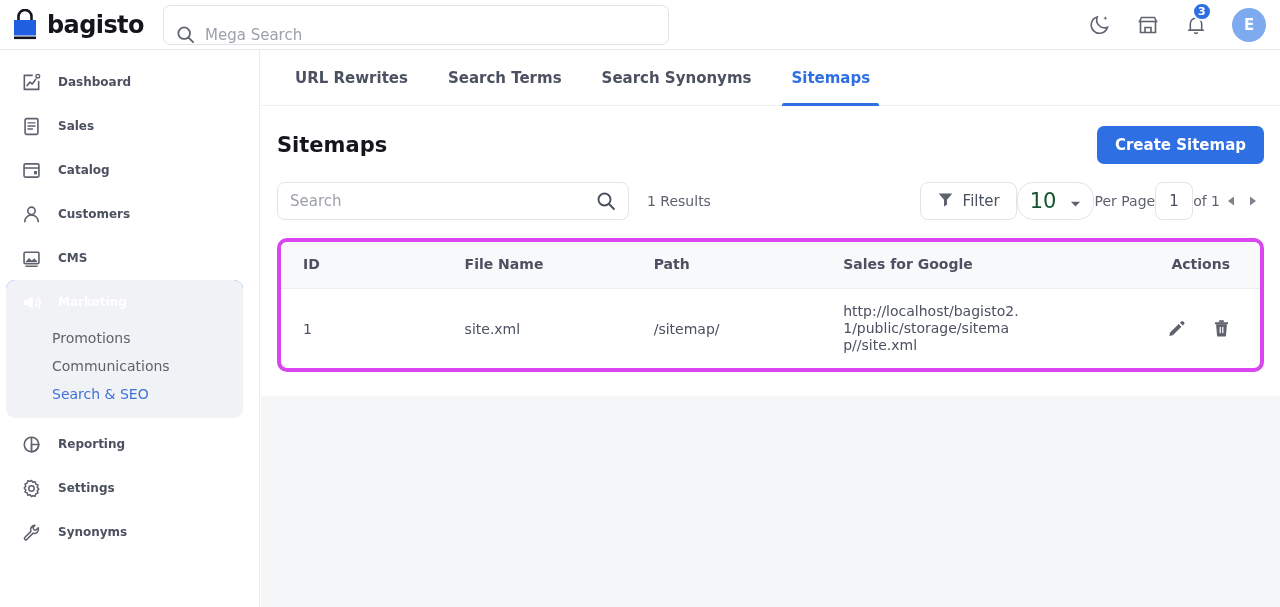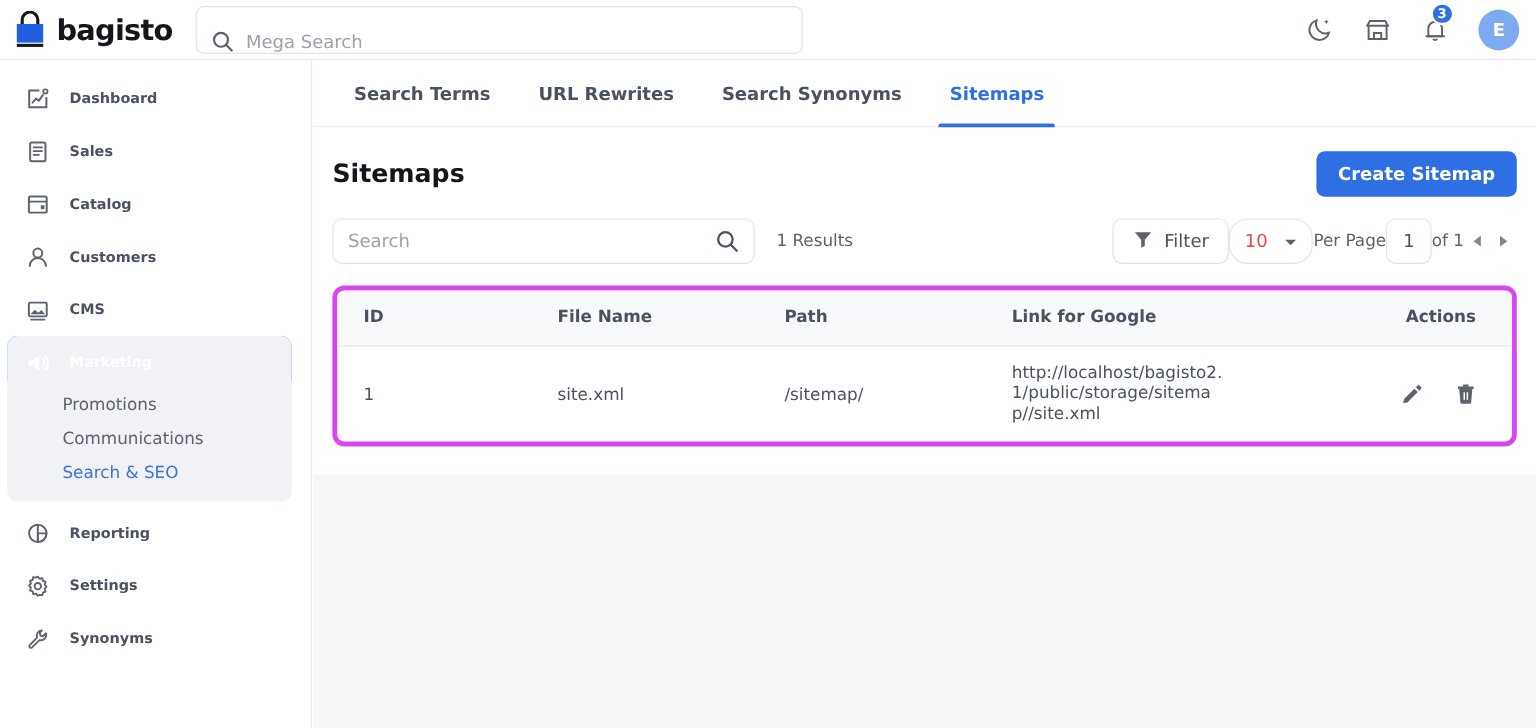--- a/index.html
+++ b/index.html
@@ -174,21 +174,21 @@
     height: 38px; padding: 0 16px;
     border: 1px solid #e3e4e9; border-radius: 8px; background: #fff;
     display: flex; align-items: center; gap: 9px;
     font-family: inherit; font-size: 15px; color: #4b5160; font-weight: 500;
     cursor: pointer;
   }
   .per-page-select {
     height: 38px; padding: 0 12px;
     border: 1px solid #e3e4e9; border-radius: 16px; background: #fff;
     display: flex; align-items: center; gap: 14px;
-    font-size: 15px; color: #ef4444; cursor: pointer;
+    font-size: 21px; color: #14532d; cursor: pointer;
   }
   .per-page-label { font-size: 14px; color: #5d626e; }
   .page-input {
     width: 38px; height: 38px;
     border: 1px solid #e3e4e9; border-radius: 8px; background: #fff;
     text-align: center; font-family: inherit; font-size: 15px; color: #4b5160;
     outline: none;
   }
   .of-label { font-size: 14px; color: #5d626e; }
   .pg-arrow { width: 22px; height: 30px; display: flex; align-items: center;
@@ -388,24 +388,24 @@
       </svg>
     </span>
     <span class="nav-label">Synonyms</span>
   </div>
 </div>
 
 <div class="main">
 
   <div class="tabs-bar">
     <div class="tab">
+      <span>URL Rewrites</span>
+    </div>
+    <div class="tab">
       <span>Search Terms</span>
-    </div>
-    <div class="tab">
-      <span>URL Rewrites</span>
     </div>
     <div class="tab">
       <span>Search Synonyms</span>
     </div>
     <div class="tab active">
       <span>Sitemaps</span>
     </div>
   </div>
 
   <div class="panel-white">
@@ -468,21 +468,21 @@
       </div>
     </div>
 
     <div class="table-card">
       <table>
         <thead>
           <tr>
             <th class="col-id">ID</th>
             <th class="col-file">File Name</th>
             <th class="col-path">Path</th>
-            <th class="col-link">Link for Google</th>
+            <th class="col-link">Sales for Google</th>
             <th class="col-actions">Actions</th>
           </tr>
         </thead>
         <tbody>
           <tr>
             <td class="col-id">1</td>
             <td class="col-file">site.xml</td>
             <td class="col-path">/sitemap/</td>
             <td class="col-link">
               <div class="link-cell">http://localhost/bagisto2.1/public/storage/sitemap//site.xml</div>

